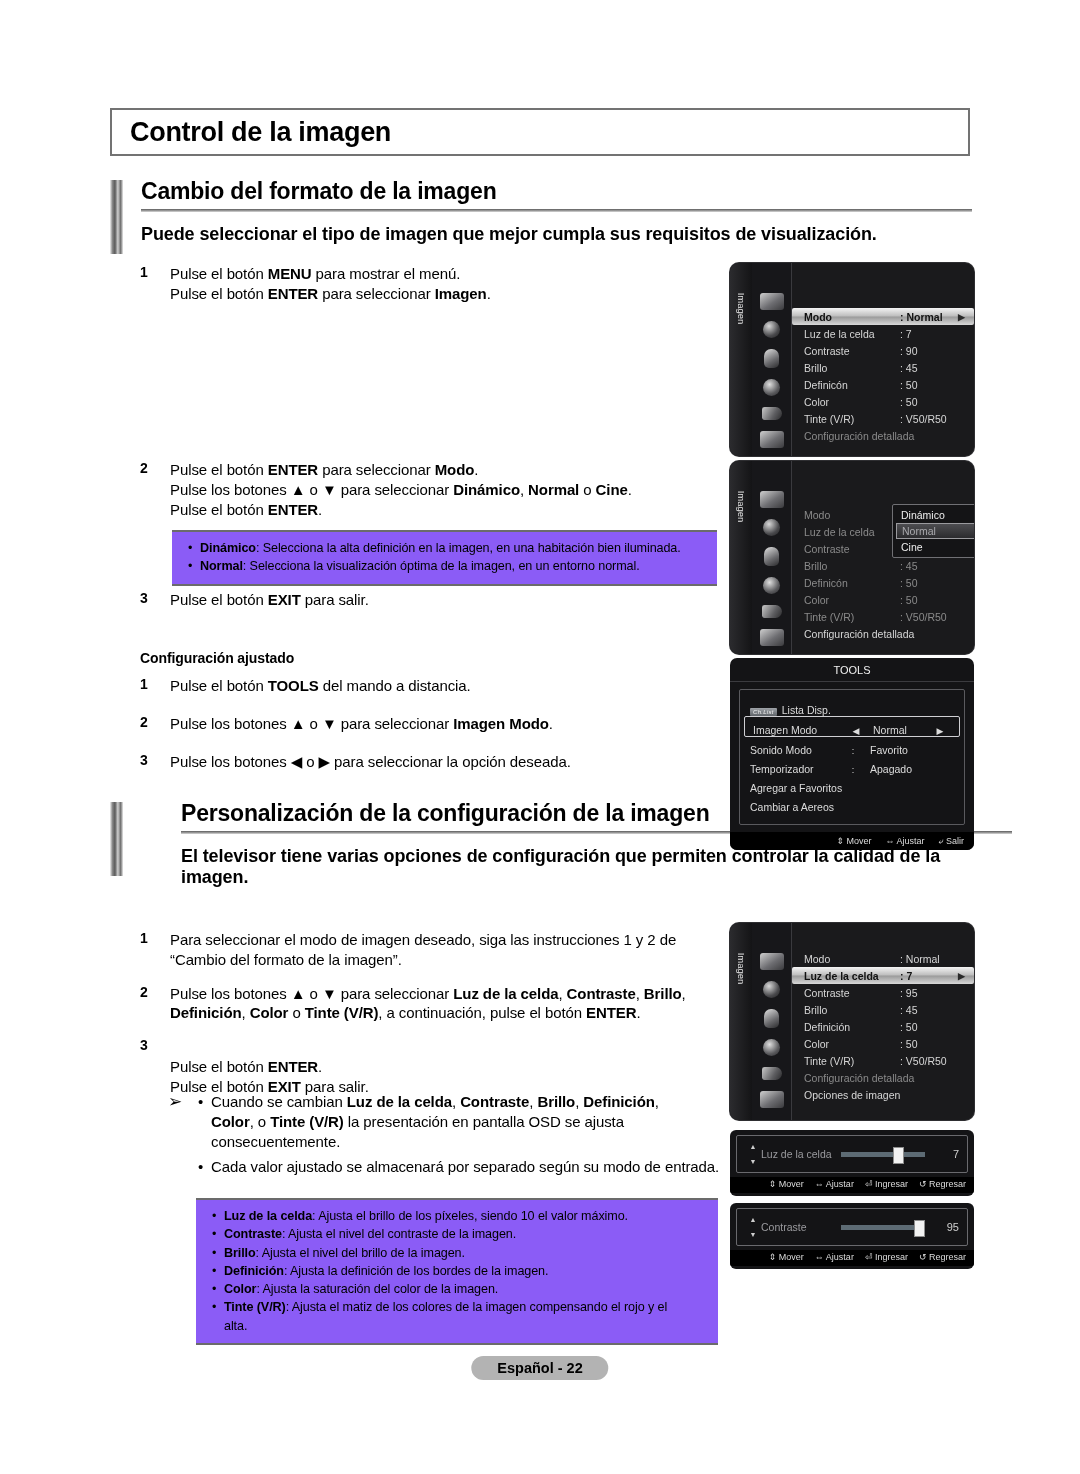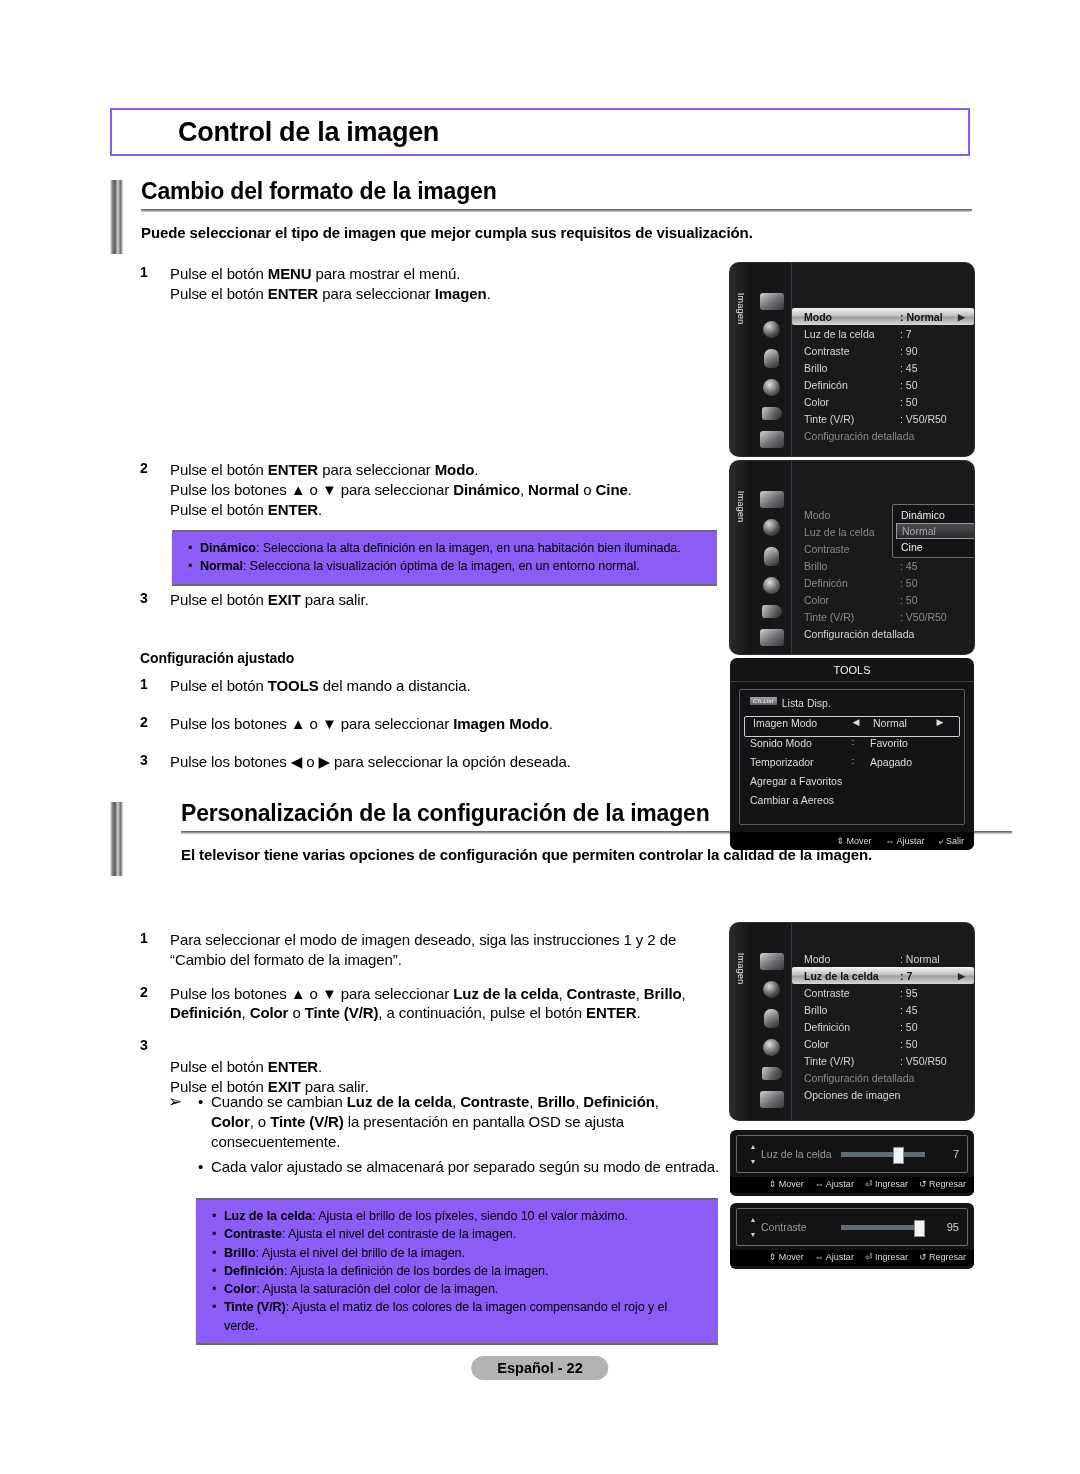--- a/index.html
+++ b/index.html
@@ -16,25 +16,24 @@
     overflow: hidden;
   }
 
   
   .page-title-box {
     position: absolute;
     left: 110px;
     top: 108px;
     width: 860px;
     height: 48px;
-    border: 2px solid #8b5cf6;
+    border: 2px solid #737373;
     box-sizing: border-box;
     display: flex;
     align-items: center;
-    padding-left: 48px;
   }
   .page-title-text {
     font-size: 27px;
     font-weight: bold;
     letter-spacing: -0.3px;
     padding-left: 18px;
   }
 
   
   .section {
@@ -58,21 +57,21 @@
     padding-bottom: 4px;
   }
   .sec-rule {
     margin-left: 31px;
     height: 3px;
     background: linear-gradient(to bottom, #5c5c5c 0%, #8e8e8e 45%, #d9d9d9 100%);
   }
   .sec-lead {
     margin-left: 31px;
     margin-top: 12px;
-    font-size: 15px;
+    font-size: 18px;
     font-weight: bold;
     letter-spacing: -0.1px;
   }
 
   
   .steps {
     position: absolute;
     left: 140px;
     width: 600px;
   }
@@ -298,21 +297,21 @@
   }
   .tools-body {
     margin: 7px 9px;
     border: 1px solid #5a5a5e;
     border-radius: 2px;
     padding: 7px 2px 9px 2px;
     min-height: 118px;
   }
   .tools-row {
     display: flex;
-    align-items: flex-start;
+    align-items: flex-end;
     font-size: 10.5px;
     height: 19px;
     padding: 0 8px;
     color: #dcdcdc;
     white-space: nowrap;
   }
   .tools-row .lbl { flex: 0 0 86px; }
   .tools-row .mid { flex: 0 0 34px; text-align: center; font-size: 9px; }
   .tools-row .val { flex: 1; }
   .tools-row .rt { width: 22px; text-align: center; font-size: 9px; }
@@ -509,21 +508,21 @@
 </div>
 
 <div class="notebox" style="left:196px; top:1198px; width:522px;">
   <ul>
     <li><b>Luz de la celda</b><span>: Ajusta el brillo de los píxeles, siendo 10 el valor máximo.</span></li>
     <li><b>Contraste</b><span>: Ajusta el nivel del contraste de la imagen.</span></li>
     <li><b>Brillo</b><span>: Ajusta el nivel del brillo de la imagen.</span></li>
     <li><b>Definición</b><span>: Ajusta la definición de los bordes de la imagen.</span></li>
     <li><b>Color</b><span>: Ajusta la saturación del color de la imagen.</span></li>
     <li><b>Tinte (V/R)</b><span>: Ajusta el matiz de los colores de la imagen compensando el rojo y el</span></li>
-    <li class="cont">verde.</li>
+    <li class="cont">alta.</li>
   </ul>
 </div>
 
 <div class="osd" style="left:730px; top:263px; width:244px; height:193px;">
   <div class="osd-inner">
     <div class="osd-sidetab">
         <span>Imagen</span>
       </div>
     <div class="osd-iconcol">
       <div class="osd-ic"></div>

